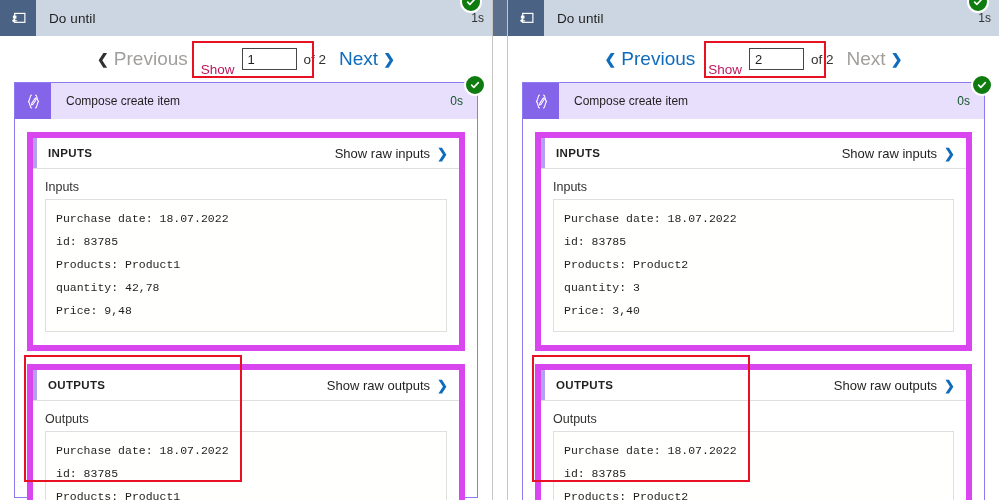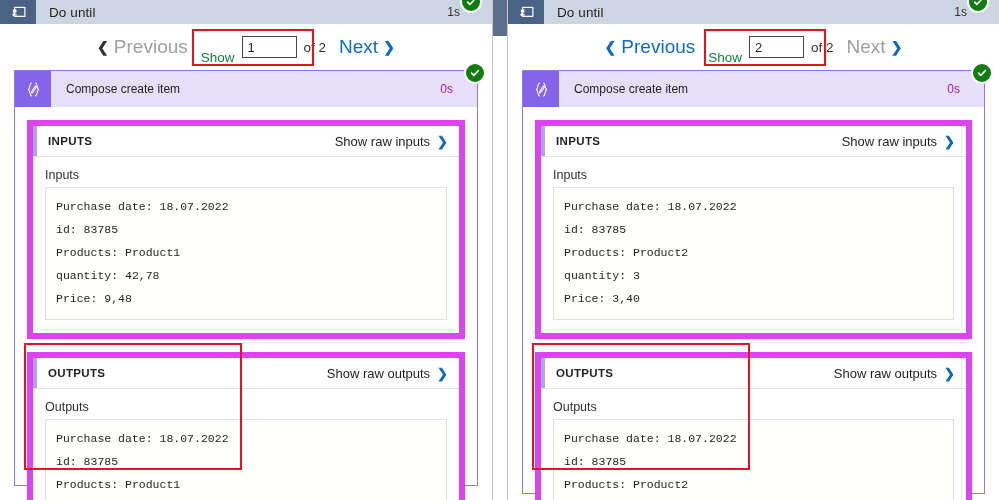--- a/index.html
+++ b/index.html
@@ -14,64 +14,64 @@
 
   
   .panel{position:relative;height:500px;background:#fff;overflow:hidden;}
   .panel.left{width:492px;}
   .panel.divider{width:14px;background:#ffffff;border-left:1px solid #c8c6c4;
                  border-right:1px solid #c8c6c4;}
   .panel.divider .bar{width:100%;height:36px;background:#5b6f8c;}
   .panel.right{width:491px;}
 
   
-  .scope-header{position:relative;display:flex;align-items:center;height:24px;
+  .scope-header{position:relative;display:flex;align-items:center;height:36px;
                 background:#ccd6e2;}
   .scope-icon{width:36px;height:36px;background:#4a6283;display:flex;
               align-items:center;justify-content:center;flex:0 0 36px;}
   .scope-title{flex:1;padding-left:13px;font-size:13.5px;color:#201f1e;
                letter-spacing:.1px;}
-  .scope-duration{padding-right:32px;font-size:12px;color:#323130;}
+  .scope-duration{padding-right:8px;font-size:12px;color:#323130;}
   .scope-badge{position:absolute;right:10px;top:-9px;width:18px;height:18px;
                border-radius:50%;background:#107c10;border:2px solid #fff;
                display:flex;align-items:center;justify-content:center;}
   .scope-badge svg{width:10px;height:10px;}
 
   
   .pager-row{height:46px;display:flex;align-items:center;justify-content:center;
              background:#fff;position:relative;}
   .pager{display:flex;align-items:center;gap:0;font-size:13.5px;}
   .pg-btn{display:flex;align-items:center;gap:5px;padding:0 7px;}
   .pg-btn .lbl{font-size:19px;}
   .pg-btn.disabled .lbl{color:#a19f9d;}
   .pg-btn.enabled .lbl{color:#0f6cbd;}
   .pg-btn .chev{font-size:14px;font-weight:bold;line-height:1;}
   .pg-btn.prev .chev{color:#323130;}
   .pg-btn.prev.enabled .chev{color:#0f6cbd;}
   .pg-btn.next .chev{color:#0f6cbd;}
   .pg-mid{display:flex;align-items:center;gap:7px;padding:0 6px;}
-  .pg-mid .show-lbl{color:#15803d;margin-top:20px;}
+  .pg-mid .show-lbl{color:#be185d;margin-top:20px;}
   .pg-input{width:55px;height:22px;border:1.6px solid #484644;background:#fff;
             font-family:"Liberation Sans", sans-serif;font-size:13px;color:#201f1e;
             padding:0 5px;box-sizing:border-box;line-height:20px;}
   .pg-mid .of-lbl{color:#323130;}
 
   
   .anno{position:absolute;border:2px solid #e81123;box-sizing:border-box;
         pointer-events:none;}
 
   
   .card{position:relative;margin:0 14px;border:1.5px solid #8a7cf0;
         background:#fff;box-sizing:border-box;}
   .card-head{display:flex;align-items:center;height:36px;background:#e7dffb;}
   .card-icon{width:36px;height:36px;flex:0 0 36px;background:#8464e8;
              display:flex;align-items:center;justify-content:center;
              color:#fff;font-size:14px;}
   .card-title{flex:1;padding-left:15px;font-size:12px;color:#201f1e;}
-  .card-duration{padding-right:24px;font-size:12px;color:#a21caf;}
+  .card-duration{padding-right:14px;font-size:12px;color:#14532d;}
   .card-badge{position:absolute;right:-9px;top:-9px;width:18px;height:18px;
               border-radius:50%;background:#107c10;border:2px solid #fff;
               display:flex;align-items:center;justify-content:center;z-index:5;}
   .card-badge svg{width:10px;height:10px;}
   .card-body{padding:13px 12px 10px 12px;}
 
   
   .io{border:6px solid #d946ef;background:#fff;margin-bottom:13px;}
   .io-head{display:flex;align-items:center;height:30px;
            border-bottom:1px solid #e1dfdd;position:relative;}

